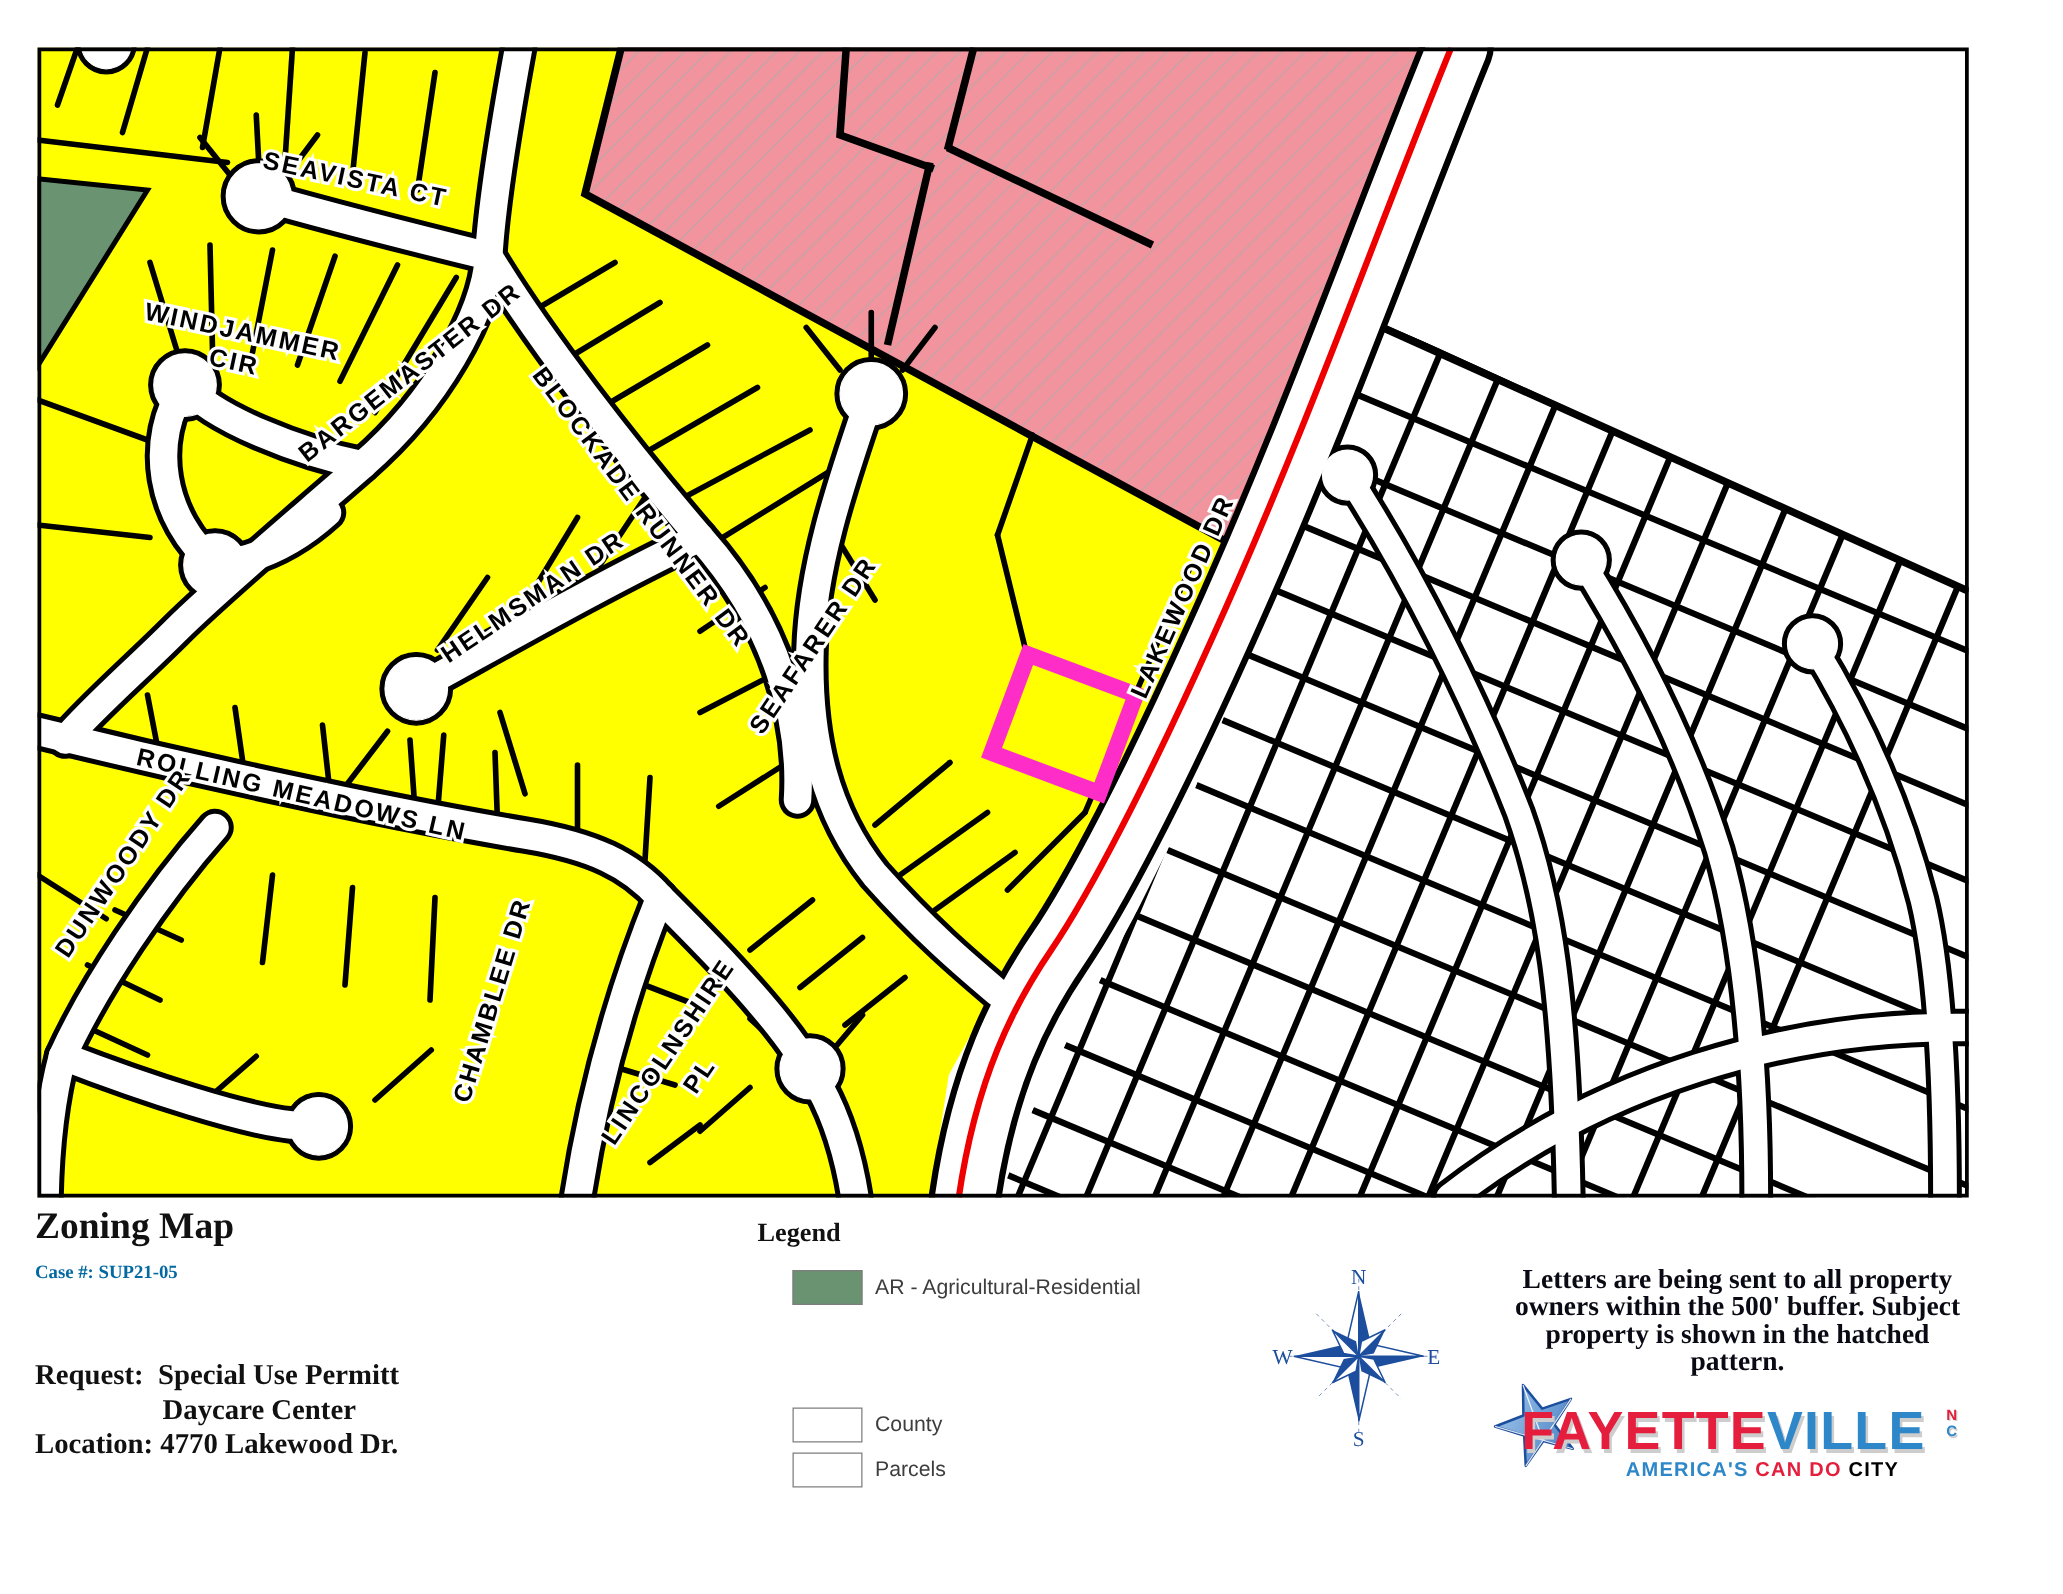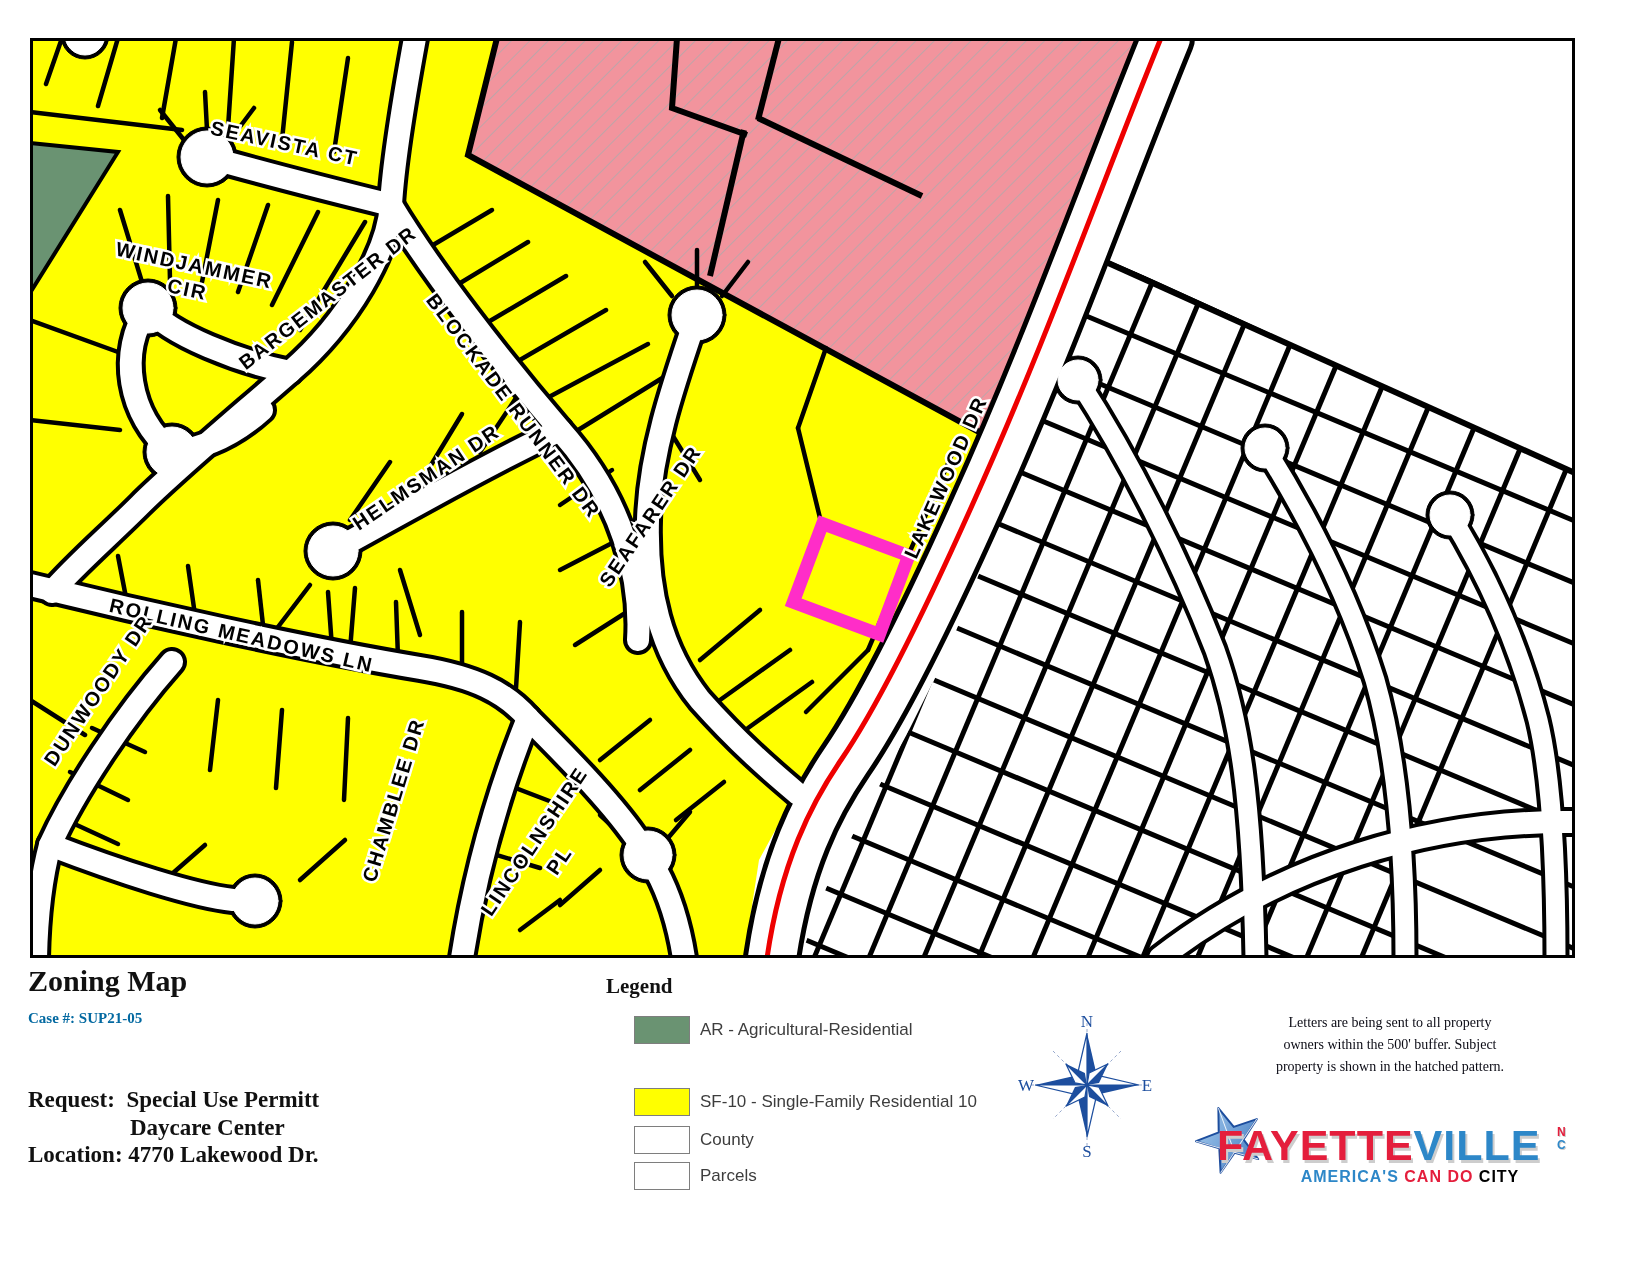--- a/index.html
+++ b/index.html
@@ -13,21 +13,21 @@
   .reqline2{left:130px;top:1115px;font-size:23px;font-weight:bold;color:#111;}
   .locline{left:28px;top:1142px;font-size:23px;font-weight:bold;color:#111;}
   
   .legend-title{left:606px;top:974px;font-size:21px;font-weight:bold;color:#111;}
   .legend-row{left:606px;height:28px;display:flex;align-items:center;padding-left:28px;}
   .swatch{position:relative;width:56px;height:28px;border:1.5px solid #7e7e7e;box-sizing:border-box;flex:0 0 auto;}
   .swatch.hatched::after{content:"";position:absolute;inset:0;
      background:repeating-linear-gradient(45deg, rgba(0,0,0,0) 0 8px, #a9a9a9 8px 9.5px);}
   .legend-label{margin-left:10px;font-family:"Liberation Sans", sans-serif;font-size:17px;color:#3d3d3d;white-space:nowrap;}
   
-  .note{left:1205px;top:1012px;width:370px;text-align:center;font-size:14px;font-weight:normal;color:#0a0a14;line-height:22px;}
+  .note{left:1205px;top:1012px;width:370px;text-align:center;font-size:22px;font-weight:bold;color:#0a0a14;line-height:22px;}
   
   .logo-text{left:1217px;top:1121px;font-family:"Liberation Sans", sans-serif;font-size:43px;font-weight:bold;
              letter-spacing:1px;white-space:nowrap;text-shadow:2px 3px 0 #cdcdcd;}
   .logo-nc{left:1557px;top:1126px;font-family:"Liberation Sans", sans-serif;font-size:12px;font-weight:bold;line-height:13px;
            text-shadow:1px 1px 0 #cdcdcd;}
   .logo-tag{left:1262px;top:1168px;width:296px;text-align:center;font-family:"Liberation Sans", sans-serif;
             font-size:16px;font-weight:bold;letter-spacing:1px;white-space:nowrap;}
   .map-label{font-family:"Liberation Sans", sans-serif;font-weight:bold;font-size:20px;
              paint-order:stroke;stroke:#ffffff;stroke-width:5px;fill:#000;letter-spacing:2px;}
 </style>
@@ -263,24 +263,20 @@
   <div class="abs caseline">Case #: SUP21-05</div>
   <div class="abs reqline"><span>Request:</span>&nbsp;&nbsp;<span>Special Use Permitt</span></div>
   <div class="abs reqline2">Daycare Center</div>
   <div class="abs locline">Location: 4770 Lakewood Dr.</div>
 
   <div class="abs legend-title">Legend</div>
   <div class="abs legend-row" style="top:1016px">
     <span class="swatch" style="background-color: rgb(106, 147, 114);"></span>
     <span class="legend-label">AR - Agricultural-Residential</span>
   </div>
-  <div class="abs legend-row" style="top:1088px">
-    <span class="swatch" style="background-color: rgb(255, 255, 0);"></span>
-    <span class="legend-label">SF-10 - Single-Family Residential 10</span>
-  </div>
   <div class="abs legend-row" style="top:1126px">
     <span class="swatch" style="background-color: rgb(255, 255, 255);"></span>
     <span class="legend-label">County</span>
   </div>
   <div class="abs legend-row" style="top:1162px">
     <span class="swatch" style="background-color: rgb(255, 255, 255);"></span>
     <span class="legend-label">Parcels</span>
   </div>
 
   <svg class="abs" style="left:1007px;top:1005px" width="160" height="160" viewBox="0 0 160 160">

